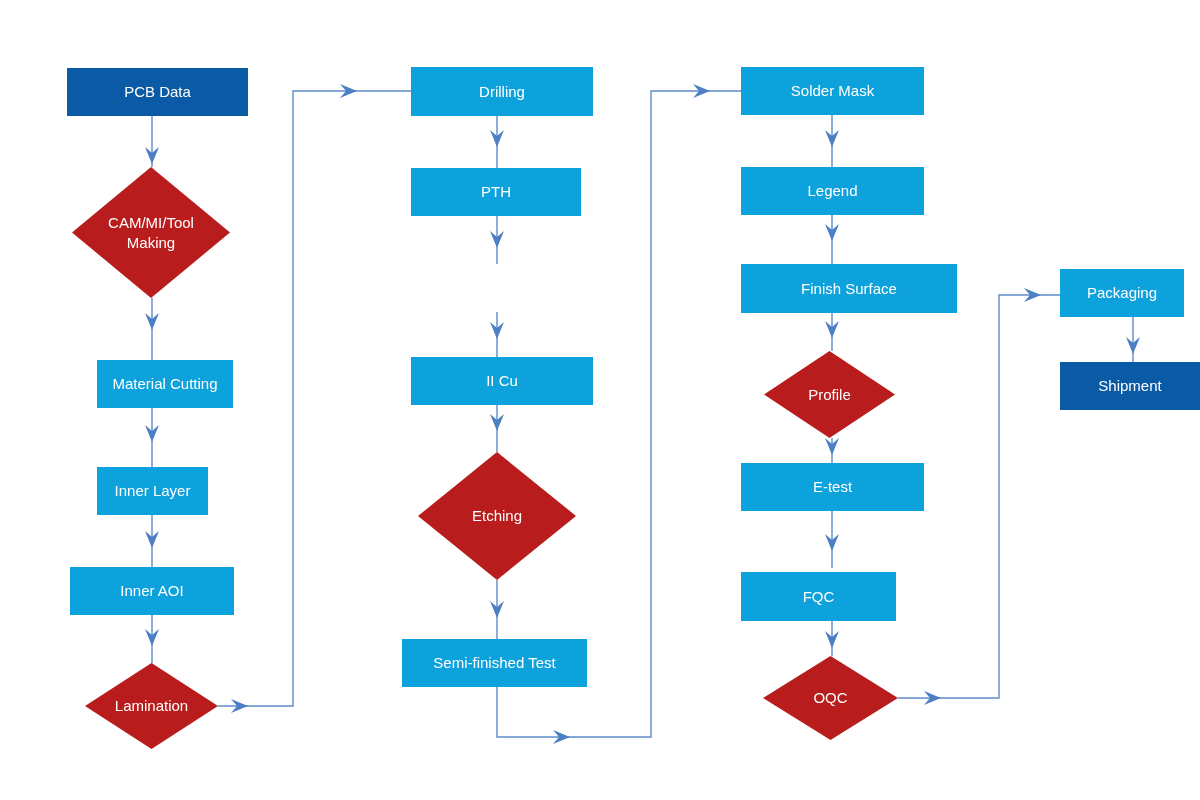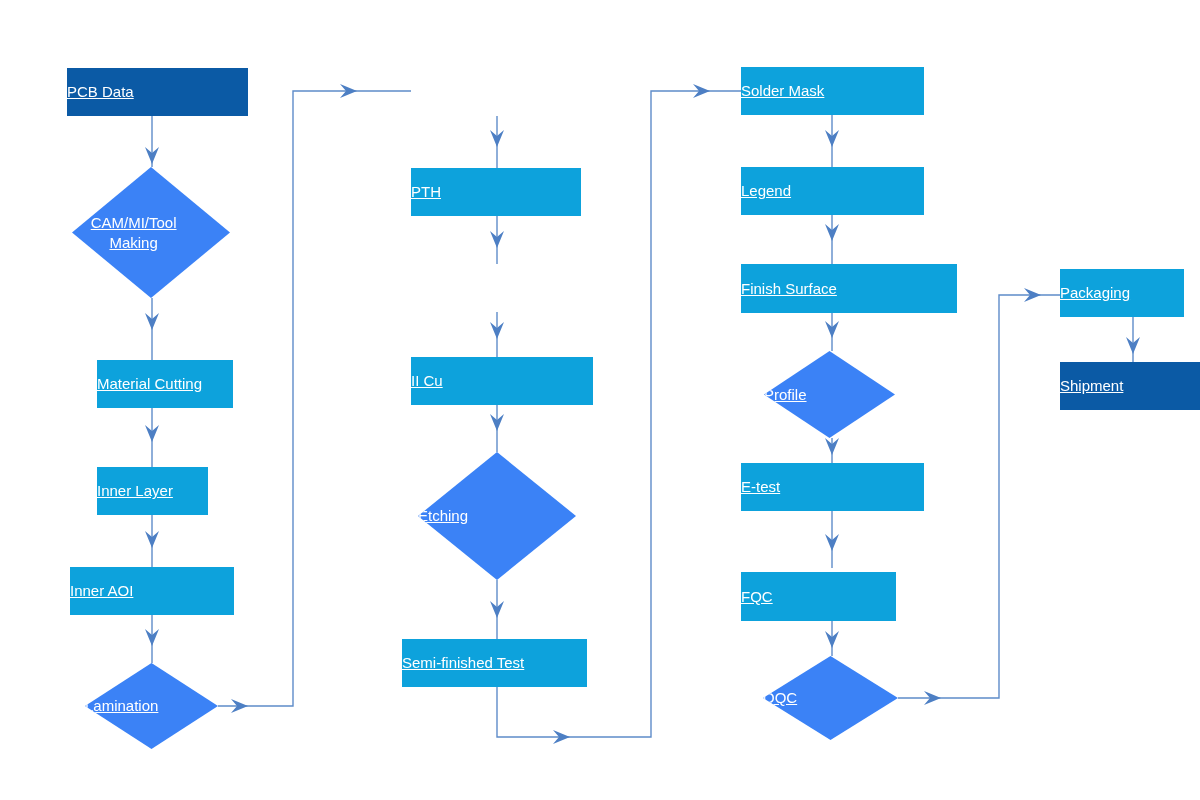--- a/index.html
+++ b/index.html
@@ -15,33 +15,32 @@
     position: absolute;
     left: 0; top: 0;
     width: 1200px; height: 800px;
   }
   .connector { fill: none; stroke: #5e8cc9; stroke-width: 1.4; }
   .arrowhead { fill: #4d7fc4; stroke: none; }
   .node {
     position: absolute;
     display: flex;
     align-items: center;
-    justify-content: flex-start;
+    justify-content: center;
     text-align: center;
     color: #ffffff;
     font-size: 15px;
     line-height: 1.3;
     box-sizing: border-box;
-    text-decoration: underline;
   }
   .node .label { display: block; max-width: 92%; }
   .rect.dark  { background: #0b5aa5; }
   .rect.light { background: #0da2dc; }
   .diamond {
-    background: #3b82f6;
+    background: #b91c1c;
     clip-path: polygon(50% 0%, 100% 50%, 50% 100%, 0% 50%);
   }
   .diamond .label { max-width: 78%; }
 </style>
 </head>
 <body>
 
 <div id="canvas">
 
   <svg id="connector-layer" viewBox="0 0 1200 800" xmlns="http://www.w3.org/2000/svg">
@@ -114,20 +113,23 @@
   <div class="node rect light" style="left:70px;top:567px;width:164px;height:48px">
     <span class="label">Inner AOI</span>
   </div>
   <div class="node rect light" style="left:97px;top:467px;width:111px;height:48px">
     <span class="label">Inner Layer</span>
   </div>
   <div class="node diamond" style="left:85px;top:663px;width:133px;height:86px">
     <span class="label">Lamination</span>
   </div>
 
+  <div class="node rect light" style="left:411px;top:67px;width:182px;height:49px">
+    <span class="label">Drilling</span>
+  </div>
   <div class="node rect light" style="left:411px;top:168px;width:170px;height:48px">
     <span class="label">PTH</span>
   </div>
   <div class="node rect light" style="left:411px;top:357px;width:182px;height:48px">
     <span class="label">II Cu</span>
   </div>
   <div class="node diamond" style="left:418px;top:452px;width:158px;height:128px">
     <span class="label">Etching</span>
   </div>
   <div class="node rect light" style="left:402px;top:639px;width:185px;height:48px">

